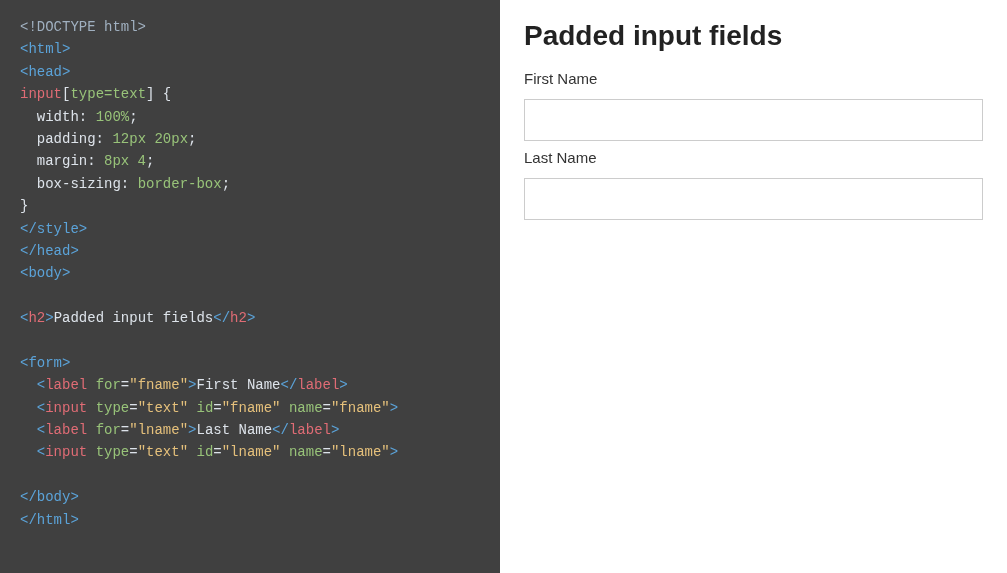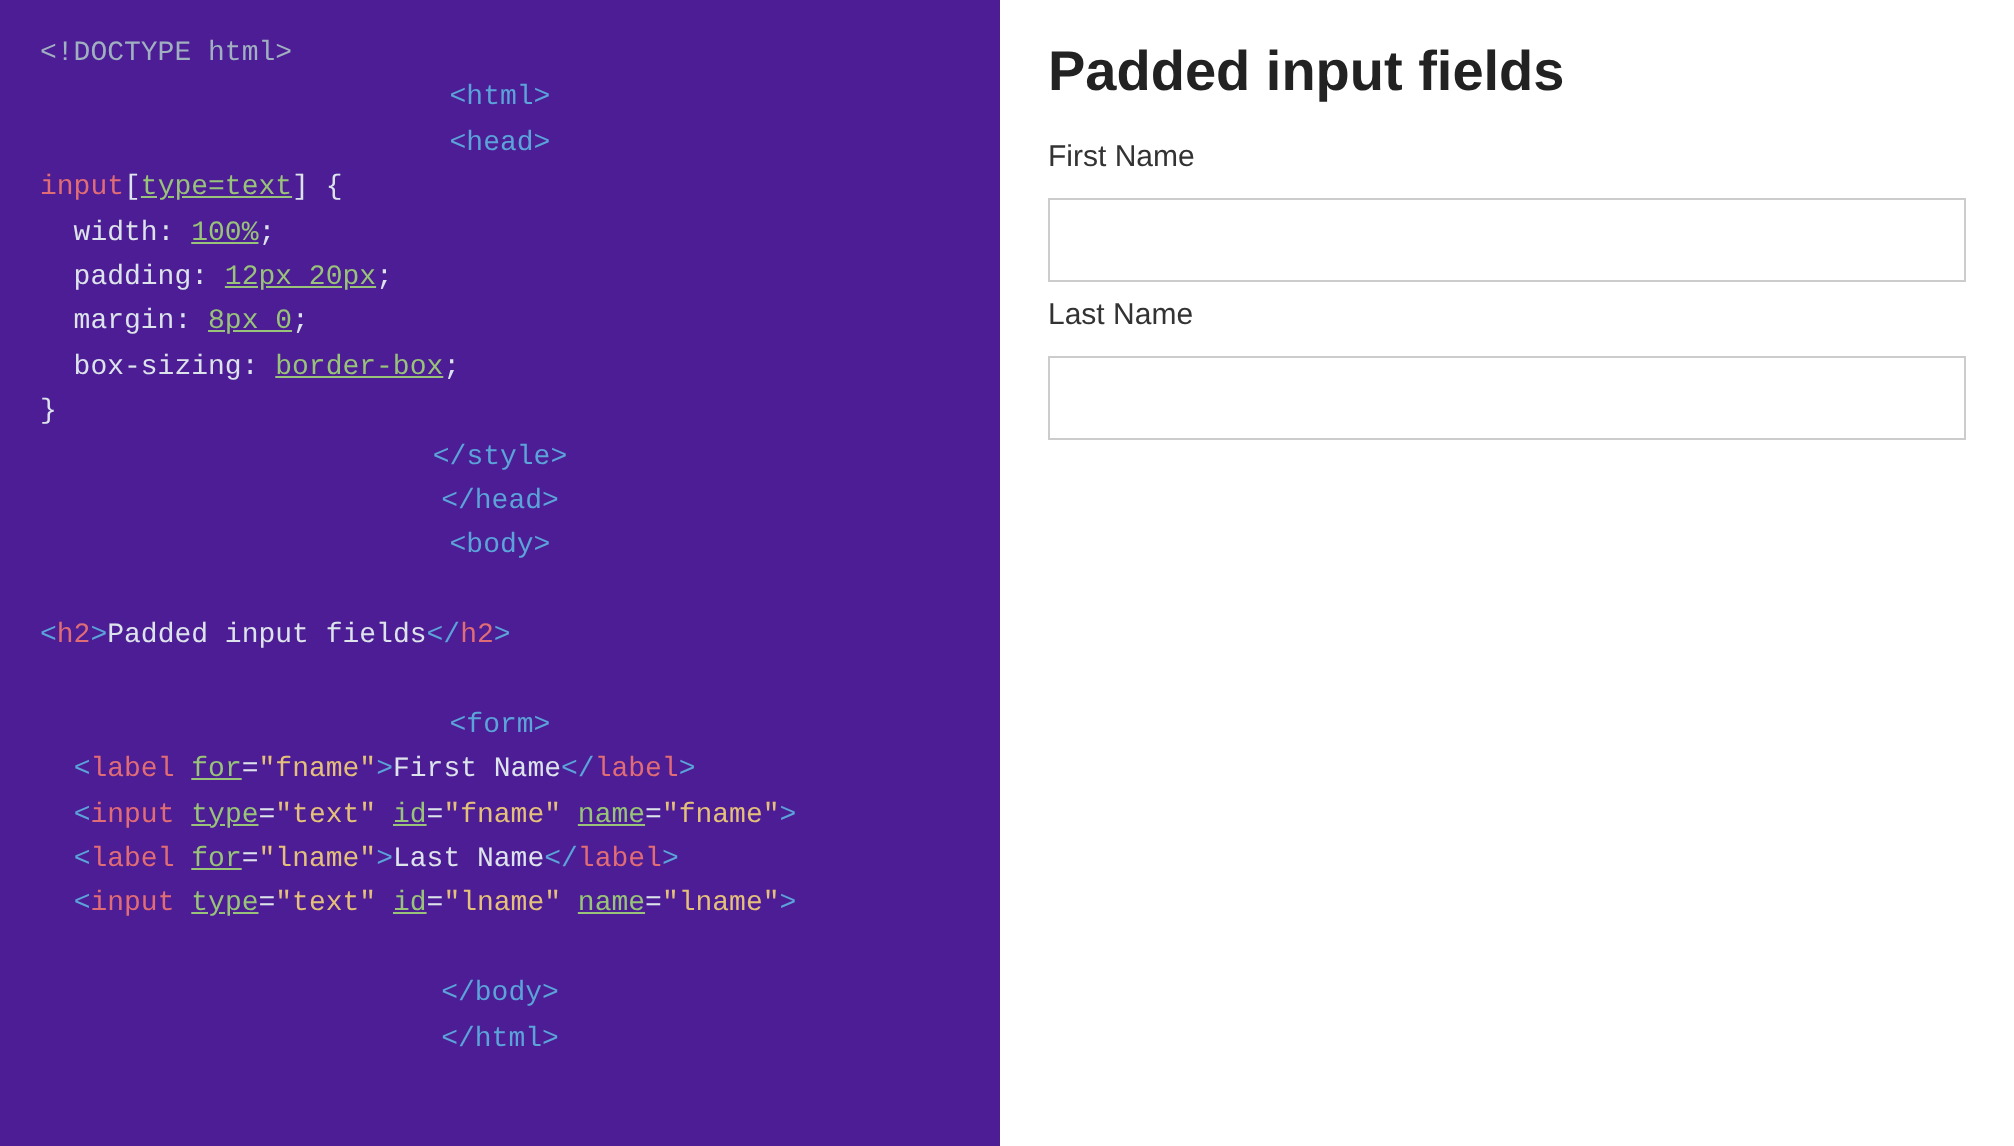--- a/index.html
+++ b/index.html
@@ -1,36 +1,36 @@
 <!DOCTYPE html>
 <html><head>
   <meta charset="utf-8">
   <style>
     * { margin: 0; padding: 0; box-sizing: border-box; }
     body { display: flex; height: 573px; font-family: monospace; }
 
     
     .code-panel {
       width: 500px;
-      background-color: #4c1d95;
+      background-color: #404040;
       color: #cdd5df;
       padding: 16px 20px;
       font-family: 'Courier New', Courier, monospace;
       font-size: 14px;
       line-height: 1.6;
       overflow-y: auto;
       flex-shrink: 0;
     }
     .code-panel .line {
       white-space: pre;
     }
     .c-gray { color: #a0b0c0; }
-    .c-blue { color: #5ba3d9; text-align: center; }
+    .c-blue { color: #5ba3d9; }
     .c-red { color: #e06c75; }
-    .c-green { color: #98c379; text-decoration: underline; }
+    .c-green { color: #98c379; }
     .c-yellow { color: #e5c07b; }
     .c-white { color: #dde3ea; }
 
     
     .preview-panel {
       flex: 1;
       background-color: #ffffff;
       padding: 20px 24px;
       overflow-y: auto;
     }
@@ -63,21 +63,21 @@
 </head>
 <body>
 
 <div class="code-panel">
   <div class="line c-gray">&lt;!DOCTYPE html&gt;</div>
   <div class="line c-blue">&lt;html&gt;</div>
   <div class="line c-blue">&lt;head&gt;</div>
   <div class="line"><span class="c-red">input</span><span class="c-white">[</span><span class="c-green">type=text</span><span class="c-white">]</span><span class="c-white"> {</span></div>
   <div class="line c-white">  width: <span class="c-green">100%</span>;</div>
   <div class="line c-white">  padding: <span class="c-green">12px 20px</span>;</div>
-  <div class="line c-white">  margin: <span class="c-green">8px 0</span>;</div>
+  <div class="line c-white">  margin: <span class="c-green">8px 4</span>;</div>
   <div class="line c-white">  box-sizing: <span class="c-green">border-box</span>;</div>
   <div class="line c-white">}</div>
   <div class="line c-blue">&lt;/style&gt;</div>
   <div class="line c-blue">&lt;/head&gt;</div>
   <div class="line c-blue">&lt;body&gt;</div>
   <div class="line">&nbsp;</div>
   <div class="line"><span class="c-blue">&lt;</span><span class="c-red">h2</span><span class="c-blue">&gt;</span><span class="c-white">Padded input fields</span><span class="c-blue">&lt;/</span><span class="c-red">h2</span><span class="c-blue">&gt;</span></div>
   <div class="line">&nbsp;</div>
   <div class="line c-blue">&lt;form&gt;</div>
   <div class="line">&nbsp; <span class="c-blue">&lt;</span><span class="c-red">label</span> <span class="c-green">for</span><span class="c-white">=</span><span class="c-yellow">"fname"</span><span class="c-blue">&gt;</span><span class="c-white">First Name</span><span class="c-blue">&lt;/</span><span class="c-red">label</span><span class="c-blue">&gt;</span></div>

